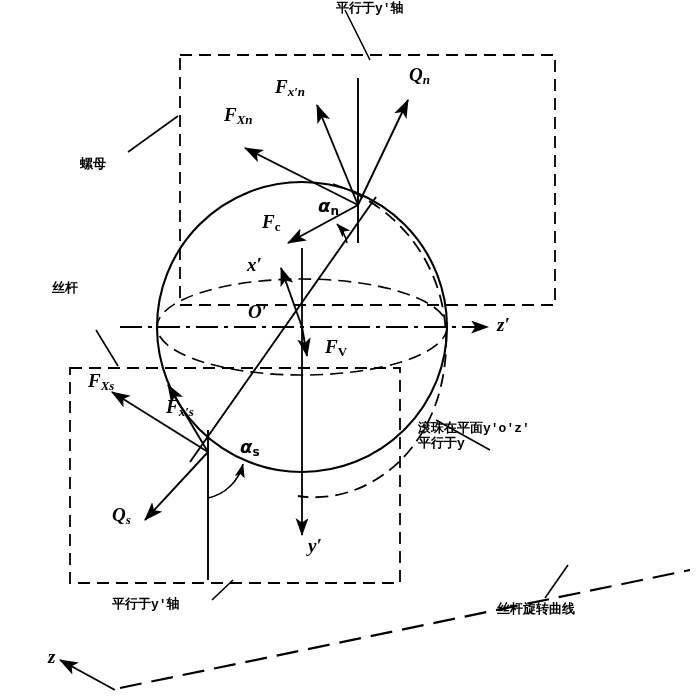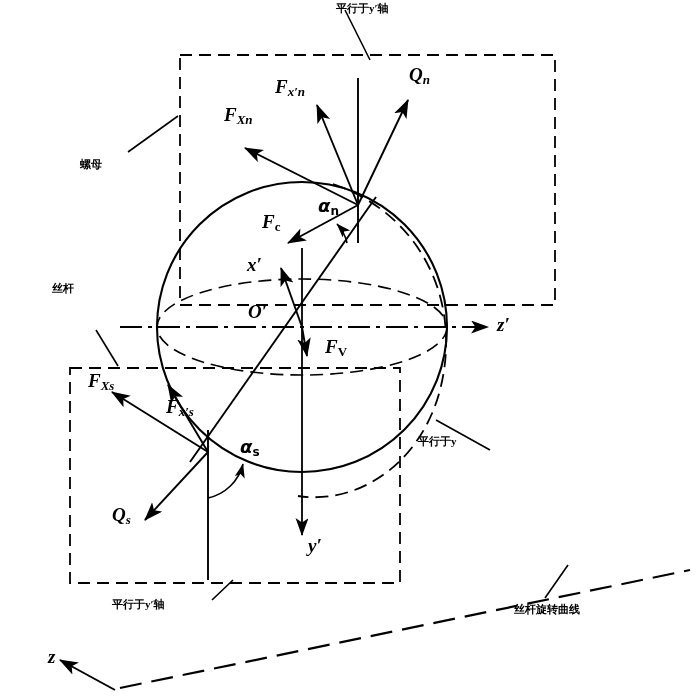--- a/index.html
+++ b/index.html
@@ -22,22 +22,22 @@
     width: 700px;
     height: 698px;
   }
   .lbl {
     position: absolute;
     color: #000000;
     white-space: nowrap;
     line-height: 1.15;
   }
   .lbl-cn {
-    font-family: Liberation Serif, serif;
-    font-size: 11px;
+    font-family: Liberation Mono, monospace;
+    font-size: 13px;
     font-weight: bold;
   }
   .lbl-math {
     font-family: Liberation Serif, serif;
     font-style: italic;
     font-weight: bold;
     font-size: 19px;
   }
   .lbl-math .sub {
     font-size: 13px;
@@ -130,25 +130,25 @@
 
   <div class="lbl lbl-cn" style="left:336px; top:2px;">平行于y′轴</div>
 
   <div class="lbl lbl-cn" style="left:80px; top:158px;text-align:center;">螺母</div>
 
   <div class="lbl lbl-cn" style="left:52px; top:282px;">丝杆</div>
 
   <div class="lbl lbl-cn" style="left:112px; top:598px;">平行于y′轴</div>
 
   <div class="lbl lbl-cn" style="left:418px; top:422px;">
-    <br>
+    <span>滚珠在平面y′o′z′</span><br>
     <span>平行于y</span>
   </div>
 
-  <div class="lbl lbl-cn" style="left:514px; top:603px;">丝杆旋转曲线</div>
+  <div class="lbl lbl-cn" style="left:497px; top:603px;">丝杆旋转曲线</div>
 
   <div class="lbl lbl-math" style="left:275px; top:76px;">
     <span>F</span><span class="subi">x′n</span>
   </div>
 
   <div class="lbl lbl-math" style="left:409px; top:64px;">
     <span>Q</span><span class="subi">n</span>
   </div>
 
   <div class="lbl lbl-math" style="left:224px; top:104px;">

